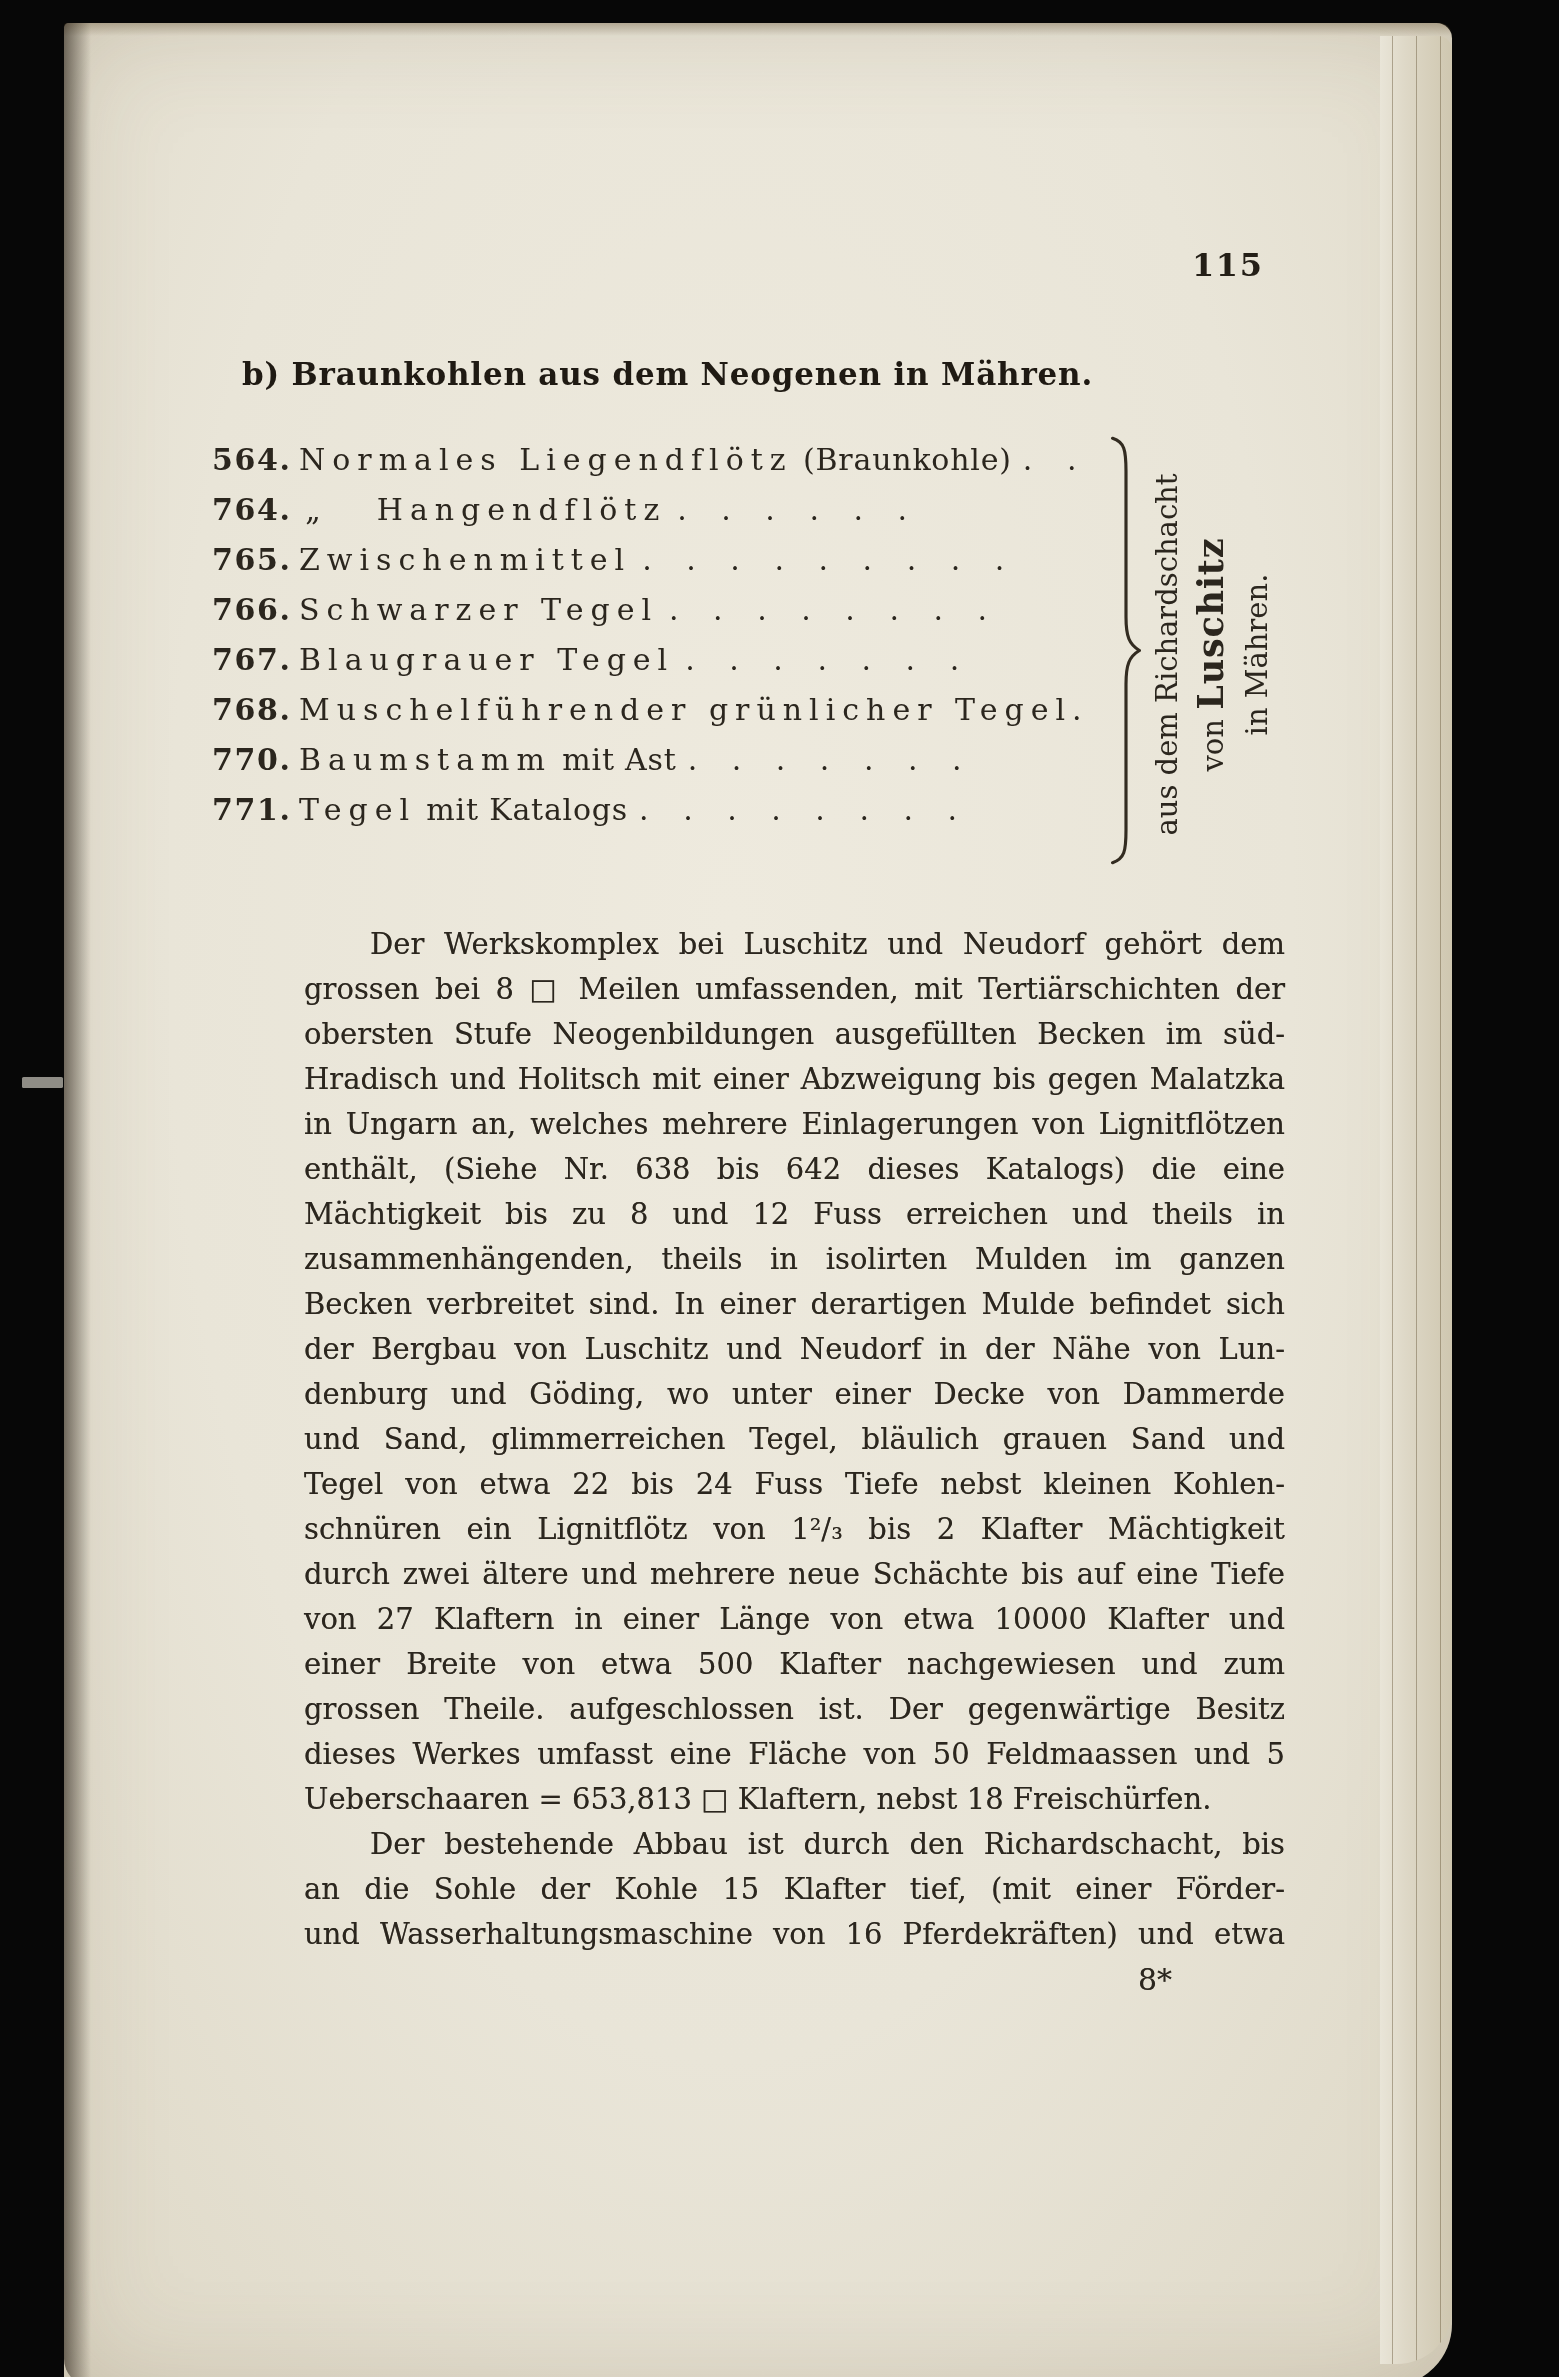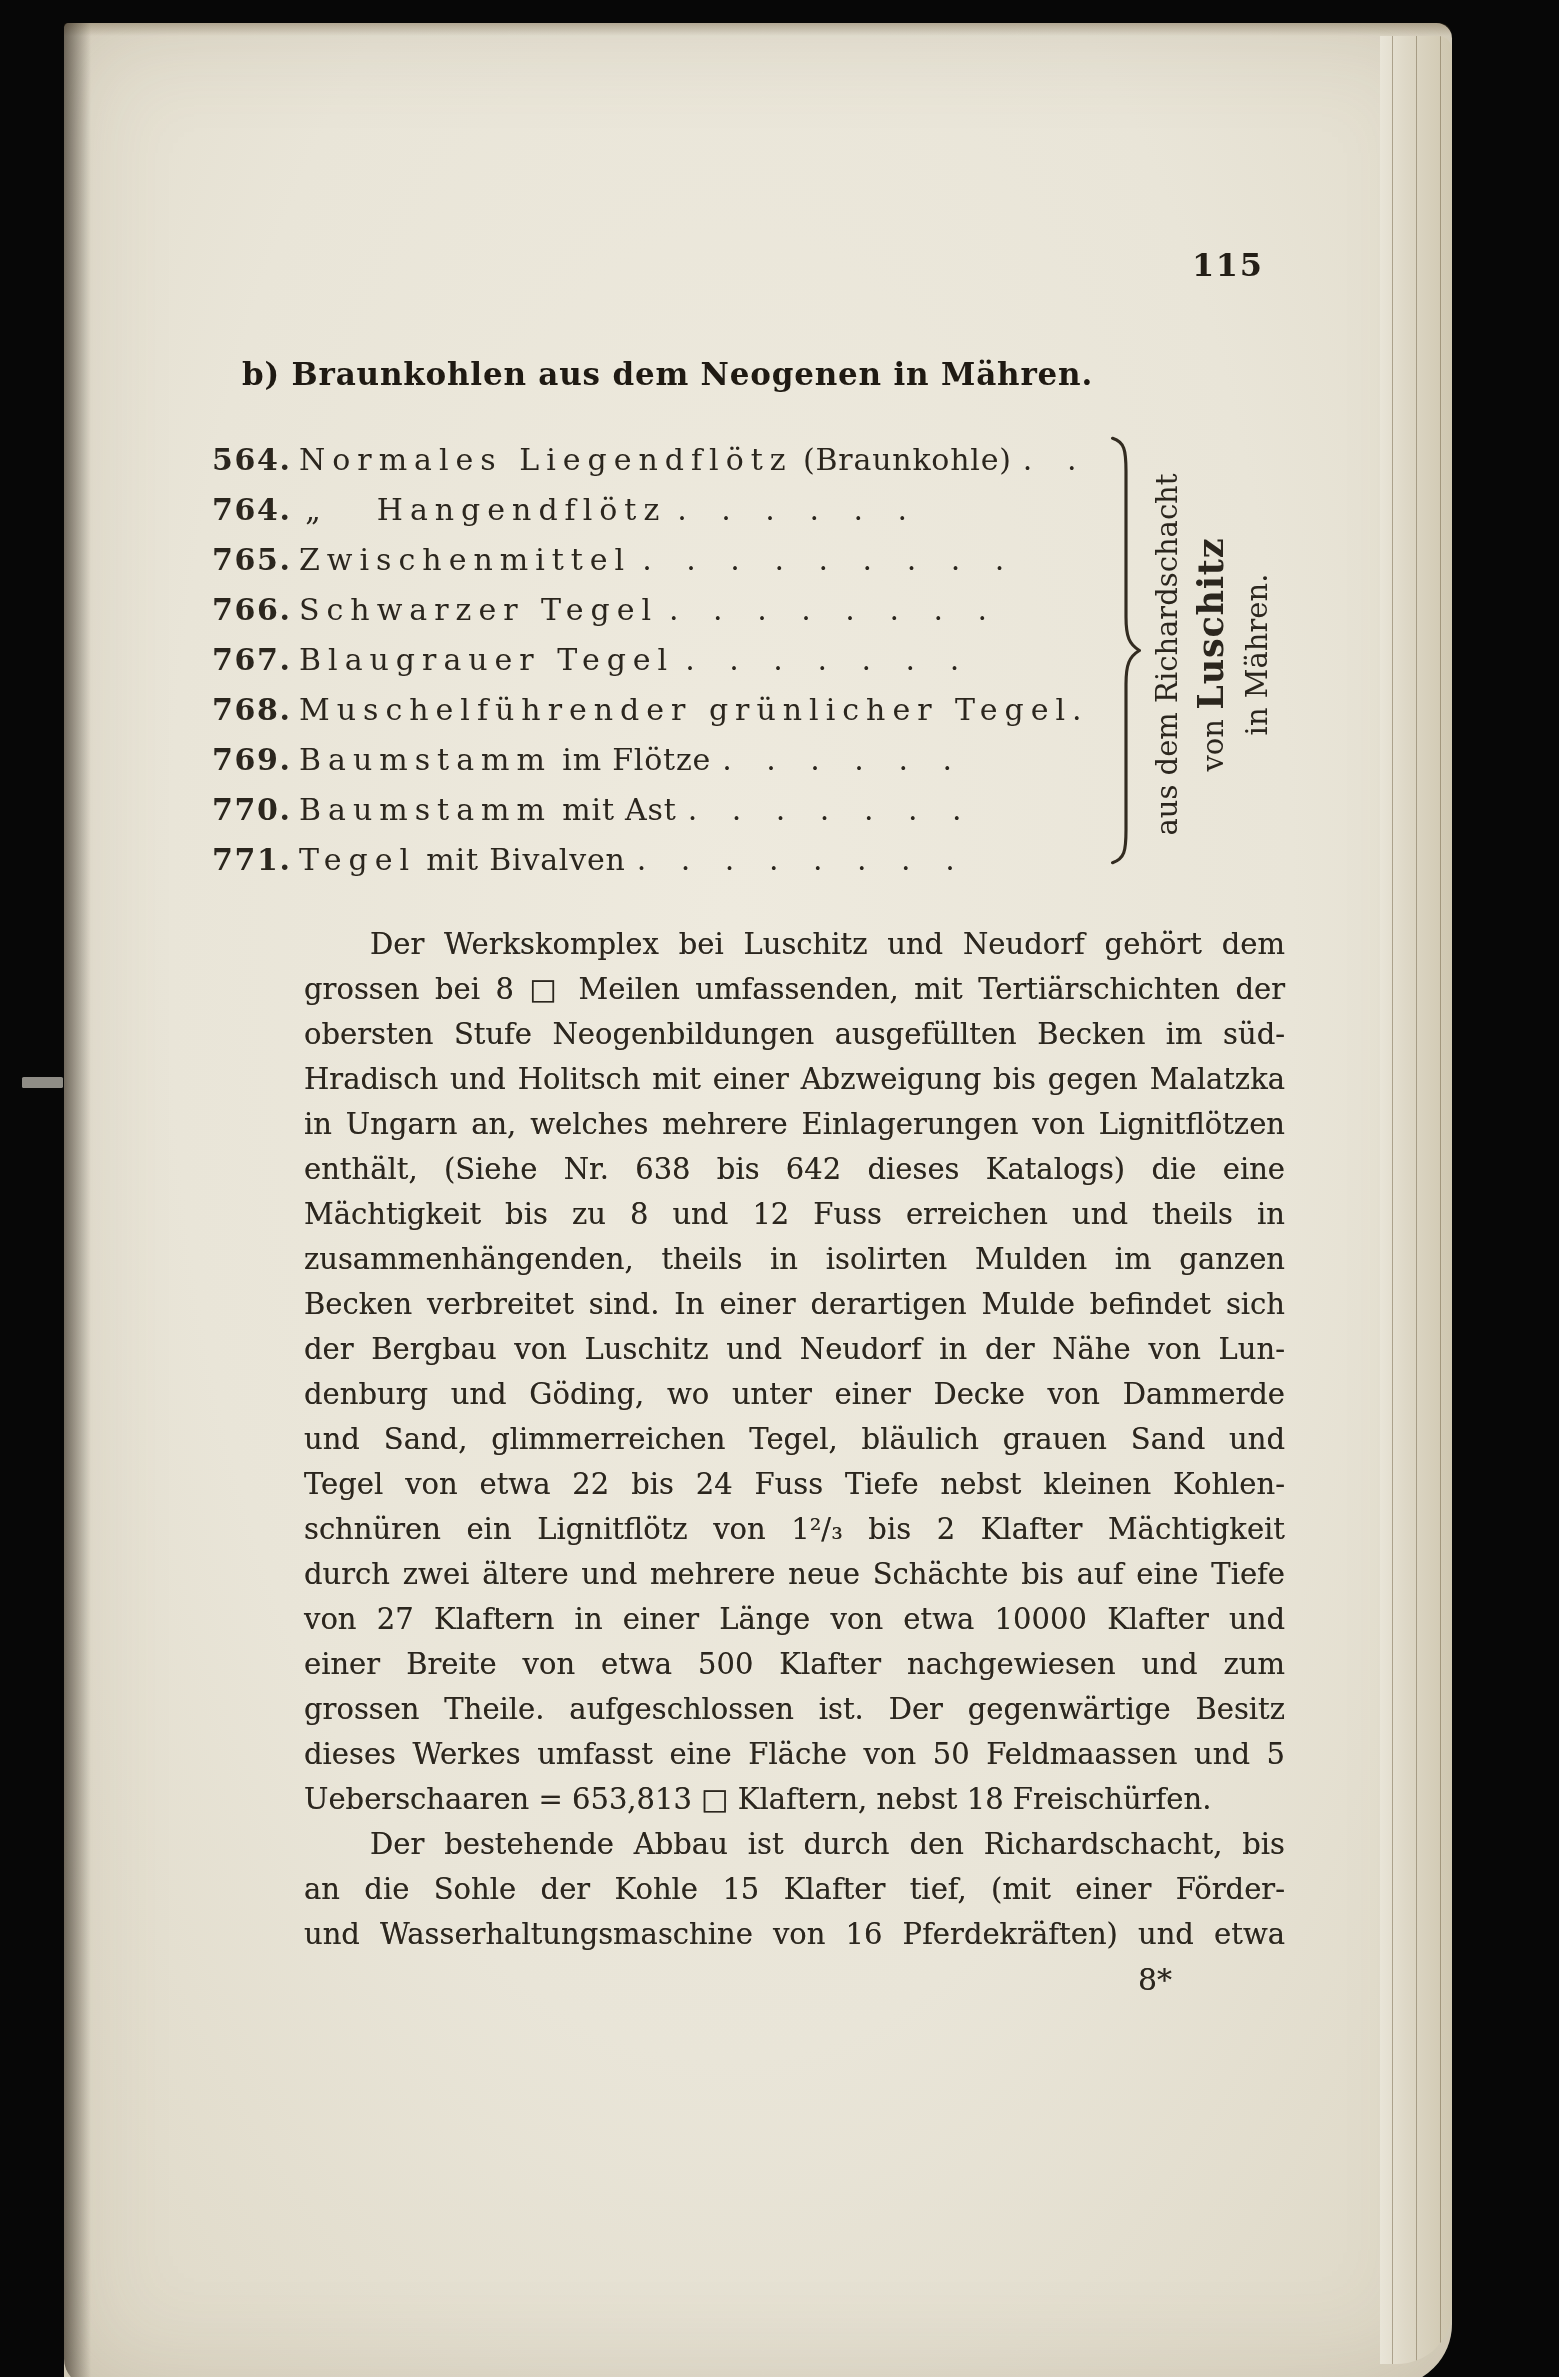--- a/index.html
+++ b/index.html
@@ -74,23 +74,22 @@
 
   <div class="heading" data-name="section-heading">b) Braunkohlen aus dem Neogenen in Mähren.</div>
 
   <div class="list" data-name="specimen-list">
     <div class="row" data-name="specimen-row"><span class="num" data-name="specimen-number">564.</span><span class="sp" data-name="specimen-name-spaced">Normales Liegendflötz</span><span class="pl" data-name="specimen-name-plain"> (Braunkohle)</span><span class="dots" data-name="dot-leader">. .</span></div>
     <div class="row" data-name="specimen-row"><span class="num" data-name="specimen-number">764.</span><span class="pre" data-name="ditto-mark">„</span><span class="sp" data-name="specimen-name-spaced">Hangendflötz</span><span class="pl" data-name="specimen-name-plain"></span><span class="dots" data-name="dot-leader">. . . . . .</span></div>
     <div class="row" data-name="specimen-row"><span class="num" data-name="specimen-number">765.</span><span class="sp" data-name="specimen-name-spaced">Zwischenmittel</span><span class="pl" data-name="specimen-name-plain"></span><span class="dots" data-name="dot-leader">. . . . . . . . .</span></div>
     <div class="row" data-name="specimen-row"><span class="num" data-name="specimen-number">766.</span><span class="sp" data-name="specimen-name-spaced">Schwarzer Tegel</span><span class="pl" data-name="specimen-name-plain"></span><span class="dots" data-name="dot-leader">. . . . . . . .</span></div>
     <div class="row" data-name="specimen-row"><span class="num" data-name="specimen-number">767.</span><span class="sp" data-name="specimen-name-spaced">Blaugrauer Tegel</span><span class="pl" data-name="specimen-name-plain"></span><span class="dots" data-name="dot-leader">. . . . . . .</span></div>
     <div class="row" data-name="specimen-row"><span class="num" data-name="specimen-number">768.</span><span class="sp" data-name="specimen-name-spaced">Muschelführender grünlicher Tegel.</span><span class="pl" data-name="specimen-name-plain"></span></div>
-    <div class="row" data-name="specimen-row"><span class="num" data-name="specimen-number">769.</span><span class="sp" data-name="specimen-name-spaced">Baumstamm</span><span class="pl" data-name="specimen-name-plain"> im Flötze</span><span class="dots" data-name="dot-leader">. . . . . .</span></div>
     <div class="row" data-name="specimen-row"><span class="num" data-name="specimen-number">770.</span><span class="sp" data-name="specimen-name-spaced">Baumstamm</span><span class="pl" data-name="specimen-name-plain"> mit Ast</span><span class="dots" data-name="dot-leader">. . . . . . .</span></div>
-    <div class="row" data-name="specimen-row"><span class="num" data-name="specimen-number">771.</span><span class="sp" data-name="specimen-name-spaced">Tegel</span><span class="pl" data-name="specimen-name-plain"> mit Bivalven</span><span class="dots" data-name="dot-leader">. . . . . . . .</span></div>
+    <div class="row" data-name="specimen-row"><span class="num" data-name="specimen-number">771.</span><span class="sp" data-name="specimen-name-spaced">Tegel</span><span class="pl" data-name="specimen-name-plain"> mit Katalogs</span><span class="dots" data-name="dot-leader">. . . . . . . .</span></div>
   </div>
 
   <svg class="brace" data-name="grouping-brace" viewBox="0 0 38 560" preserveAspectRatio="none">
     <path d="M2,3 C17,8 19,18 19,46 L19,236 C19,262 23,272 36,280 C23,288 19,298 19,324 L19,514 C19,542 17,552 2,557" fill="none" stroke="#332c21" stroke-width="4" stroke-linecap="round"></path>
   </svg>
 
   <div class="rot-note" data-name="rotated-provenance-note">
     <div data-name="provenance-line-1">aus dem Richardschacht</div>
     <div data-name="provenance-line-2"><span data-name="provenance-line-2-prefix">von </span><span class="bold" data-name="provenance-line-2-place">Luschitz</span></div>
     <div data-name="provenance-line-3">in Mähren.</div>

